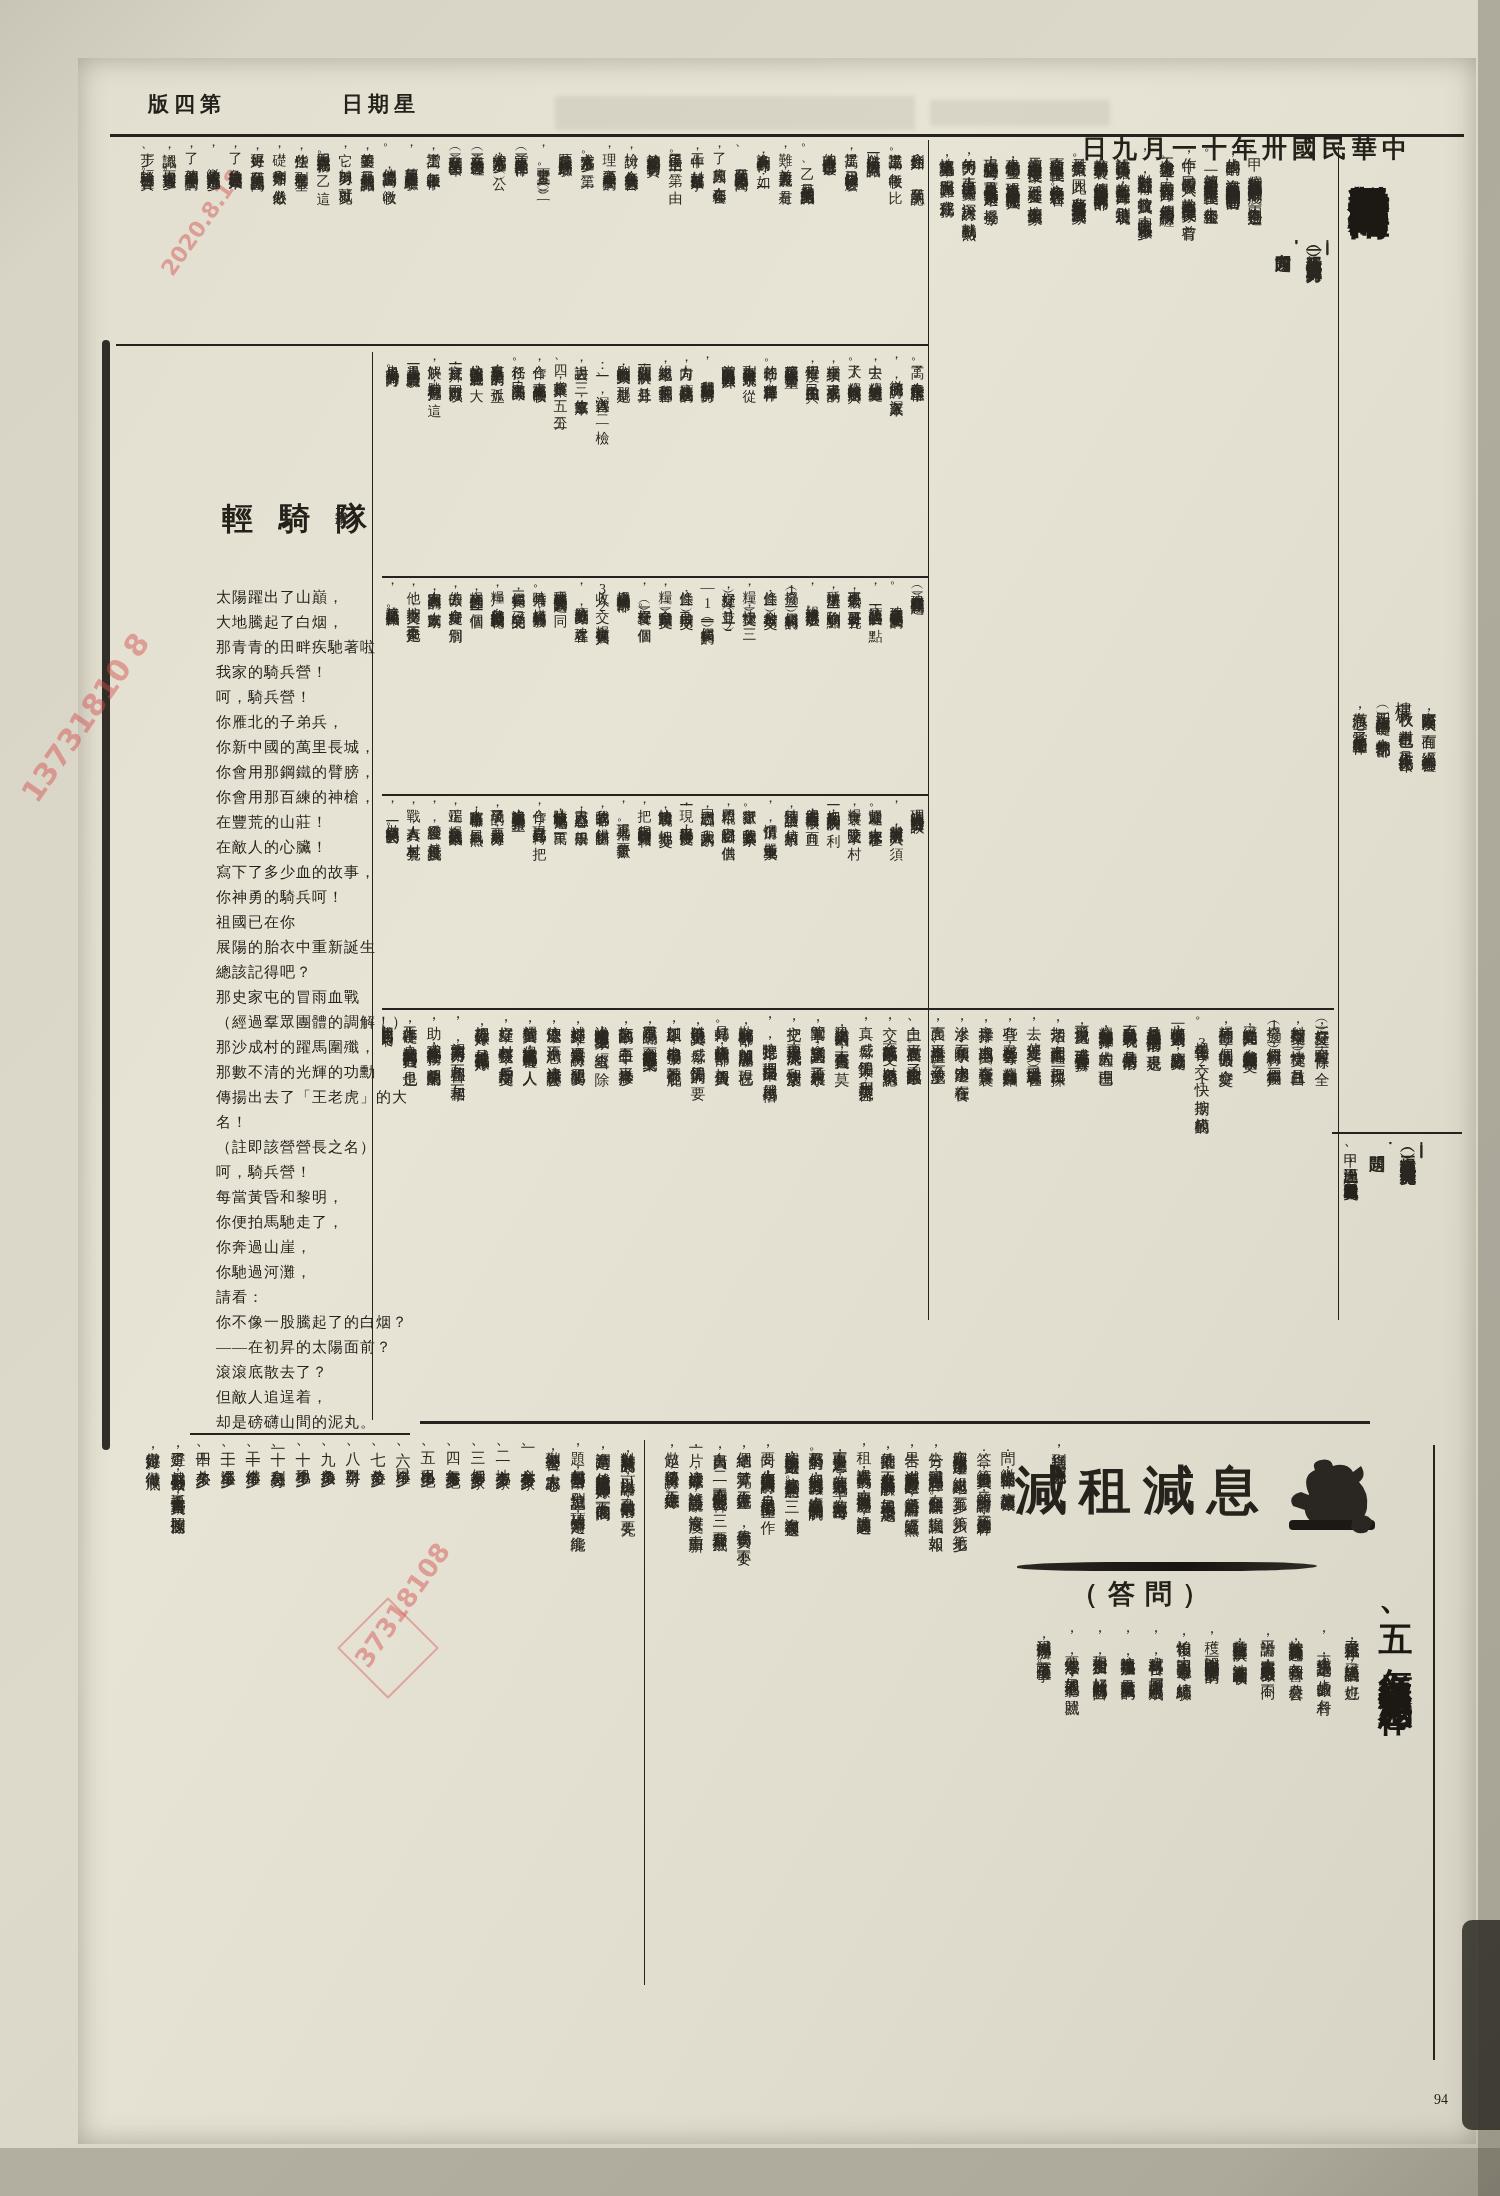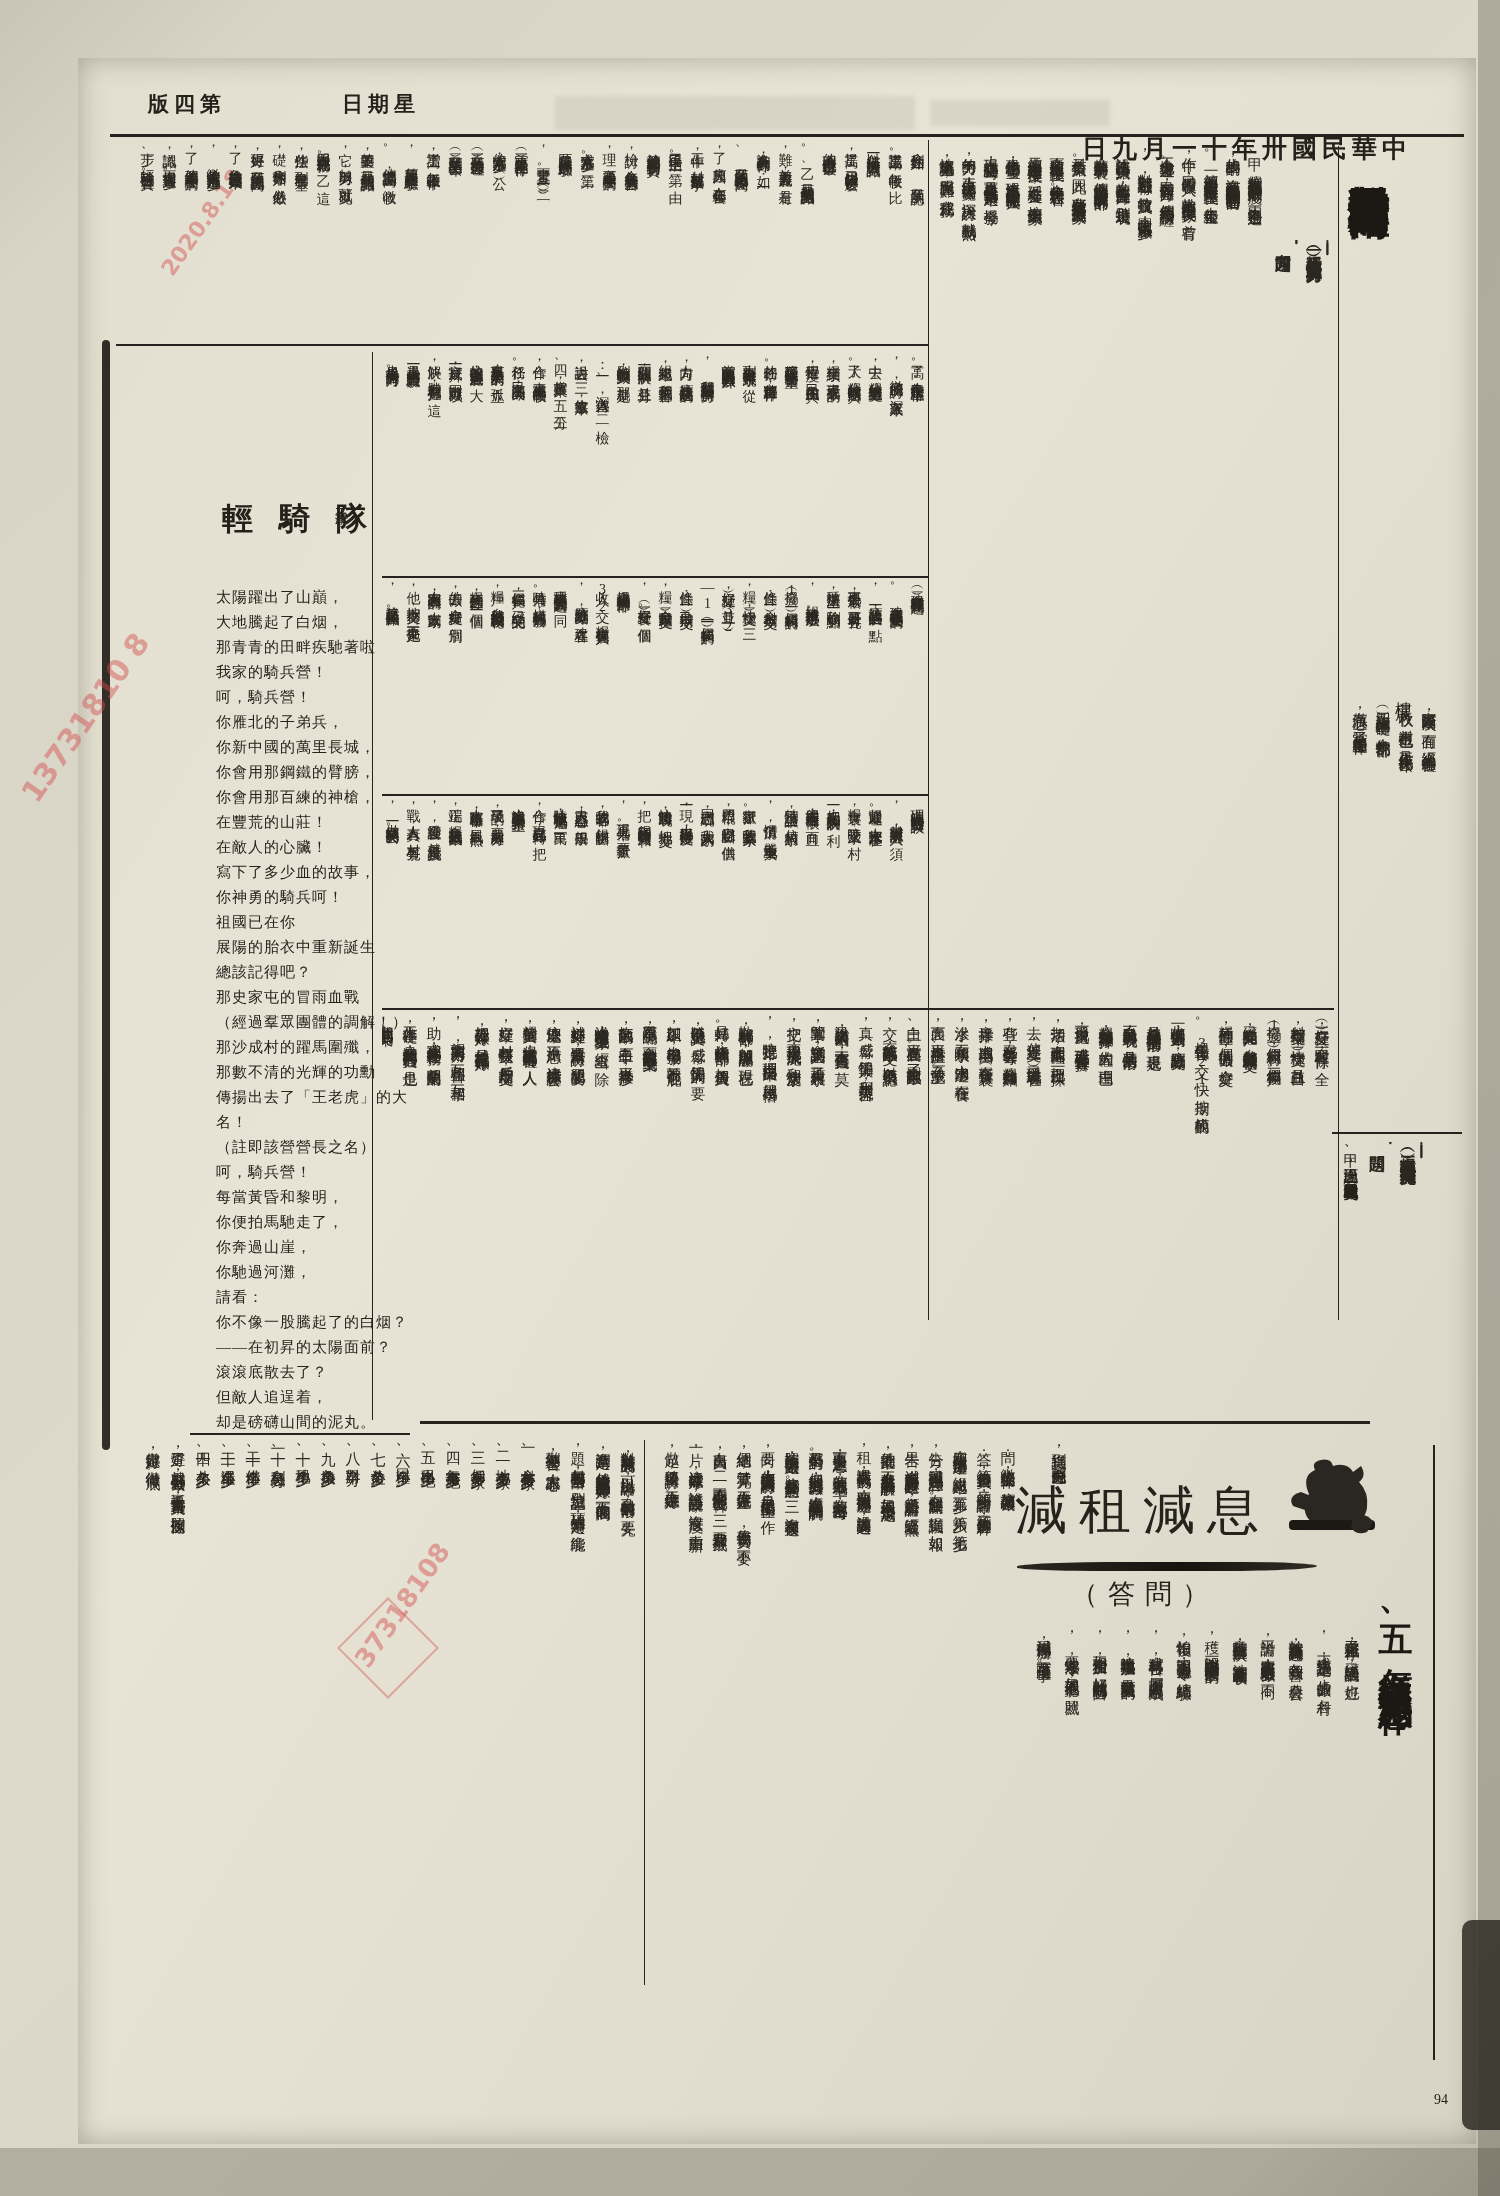--- a/index.html
+++ b/index.html
@@ -294,29 +294,29 @@
       <div class="poemline">——在初昇的太陽面前？</div>
       <div class="poemline">滾滾底散去了？</div>
       <div class="poemline">但敵人追逞着，</div>
       <div class="poemline">却是磅礴山間的泥丸。</div>
     </div>
   <div class="rule" style="left:190px;top:1433px;width:220px;height:2px;"></div>
 
   <div class="rule" style="left:420px;top:1421px;width:950px;height:3px;"></div>
 
   <div style="position:absolute;left:1015px;top:1450px;width:360px;height:180px;">
-    <div class="hz" style="left:0;top:6px;font-size:52px;font-weight:normal;letter-spacing:12px;color:#26231d;margin-top:20px;">減租減息</div>
+    <div class="hz" style="left:0;top:6px;font-size:52px;font-weight:bold;letter-spacing:12px;color:#26231d;">減租減息</div>
     <svg id="teapot" width="86" height="92" viewBox="0 0 86 92">
       <path d="M20 40 q-8 -18 6 -24 q-4 -8 6 -10 q10 -2 12 6 q14 -4 20 6 l8 -6 q6 10 -2 16 q10 10 8 26 q-2 14 -18 16 l-34 0 q-12 -6 -10 -20 z" fill="#2a2722"></path>
       <path d="M4 52 q-6 -10 8 -14 l10 4 -6 14 z" fill="#2a2722"></path>
       <rect x="0" y="66" width="86" height="10" rx="4" fill="#1c1915"></rect>
       <path d="M64 62 q14 -4 20 6 l-6 10 q-10 4 -16 -4 z" fill="#2a2722"></path>
     </svg>
     <div class="brush" style="left:2px;top:112px;width:300px;height:9px;"></div>
-    <div class="hz" style="left:56px;top:126px;font-size:27px;font-weight:normal;letter-spacing:10px;">（答問）</div>
+    <div class="hz" style="left:56px;top:126px;font-size:27px;font-weight:bold;letter-spacing:10px;">（答問）</div>
   </div>
 
   <div class="v" style="position:absolute;left:1372px;top:1598px;height:470px;font-size:34px;font-weight:bold;letter-spacing:4px;color:#1c1915;">五、怎樣領導減租減息工作</div>
   <div class="rule" style="left:1433px;top:1445px;width:2px;height:615px;"></div>
 
   <div class="v" style="position:absolute;left:1042px;top:1442px;width:26px;height:185px;font-size:15px;overflow:hidden;">提議到，分開也由好</div>
   <div class="band" style="left:648px;top:1440px;width:372px;height:540px;font-size:15px;line-height:24px;">
       <div class="">問：徵收公糧的工作，應該如何去做？</div>
       <div class="">答：第一步宣傳動員，第二步開會討論，第三步分別解釋，</div>
       <div class="">第四步依照辦法傳達，組織起來，第五步、第六步、第七步</div>

